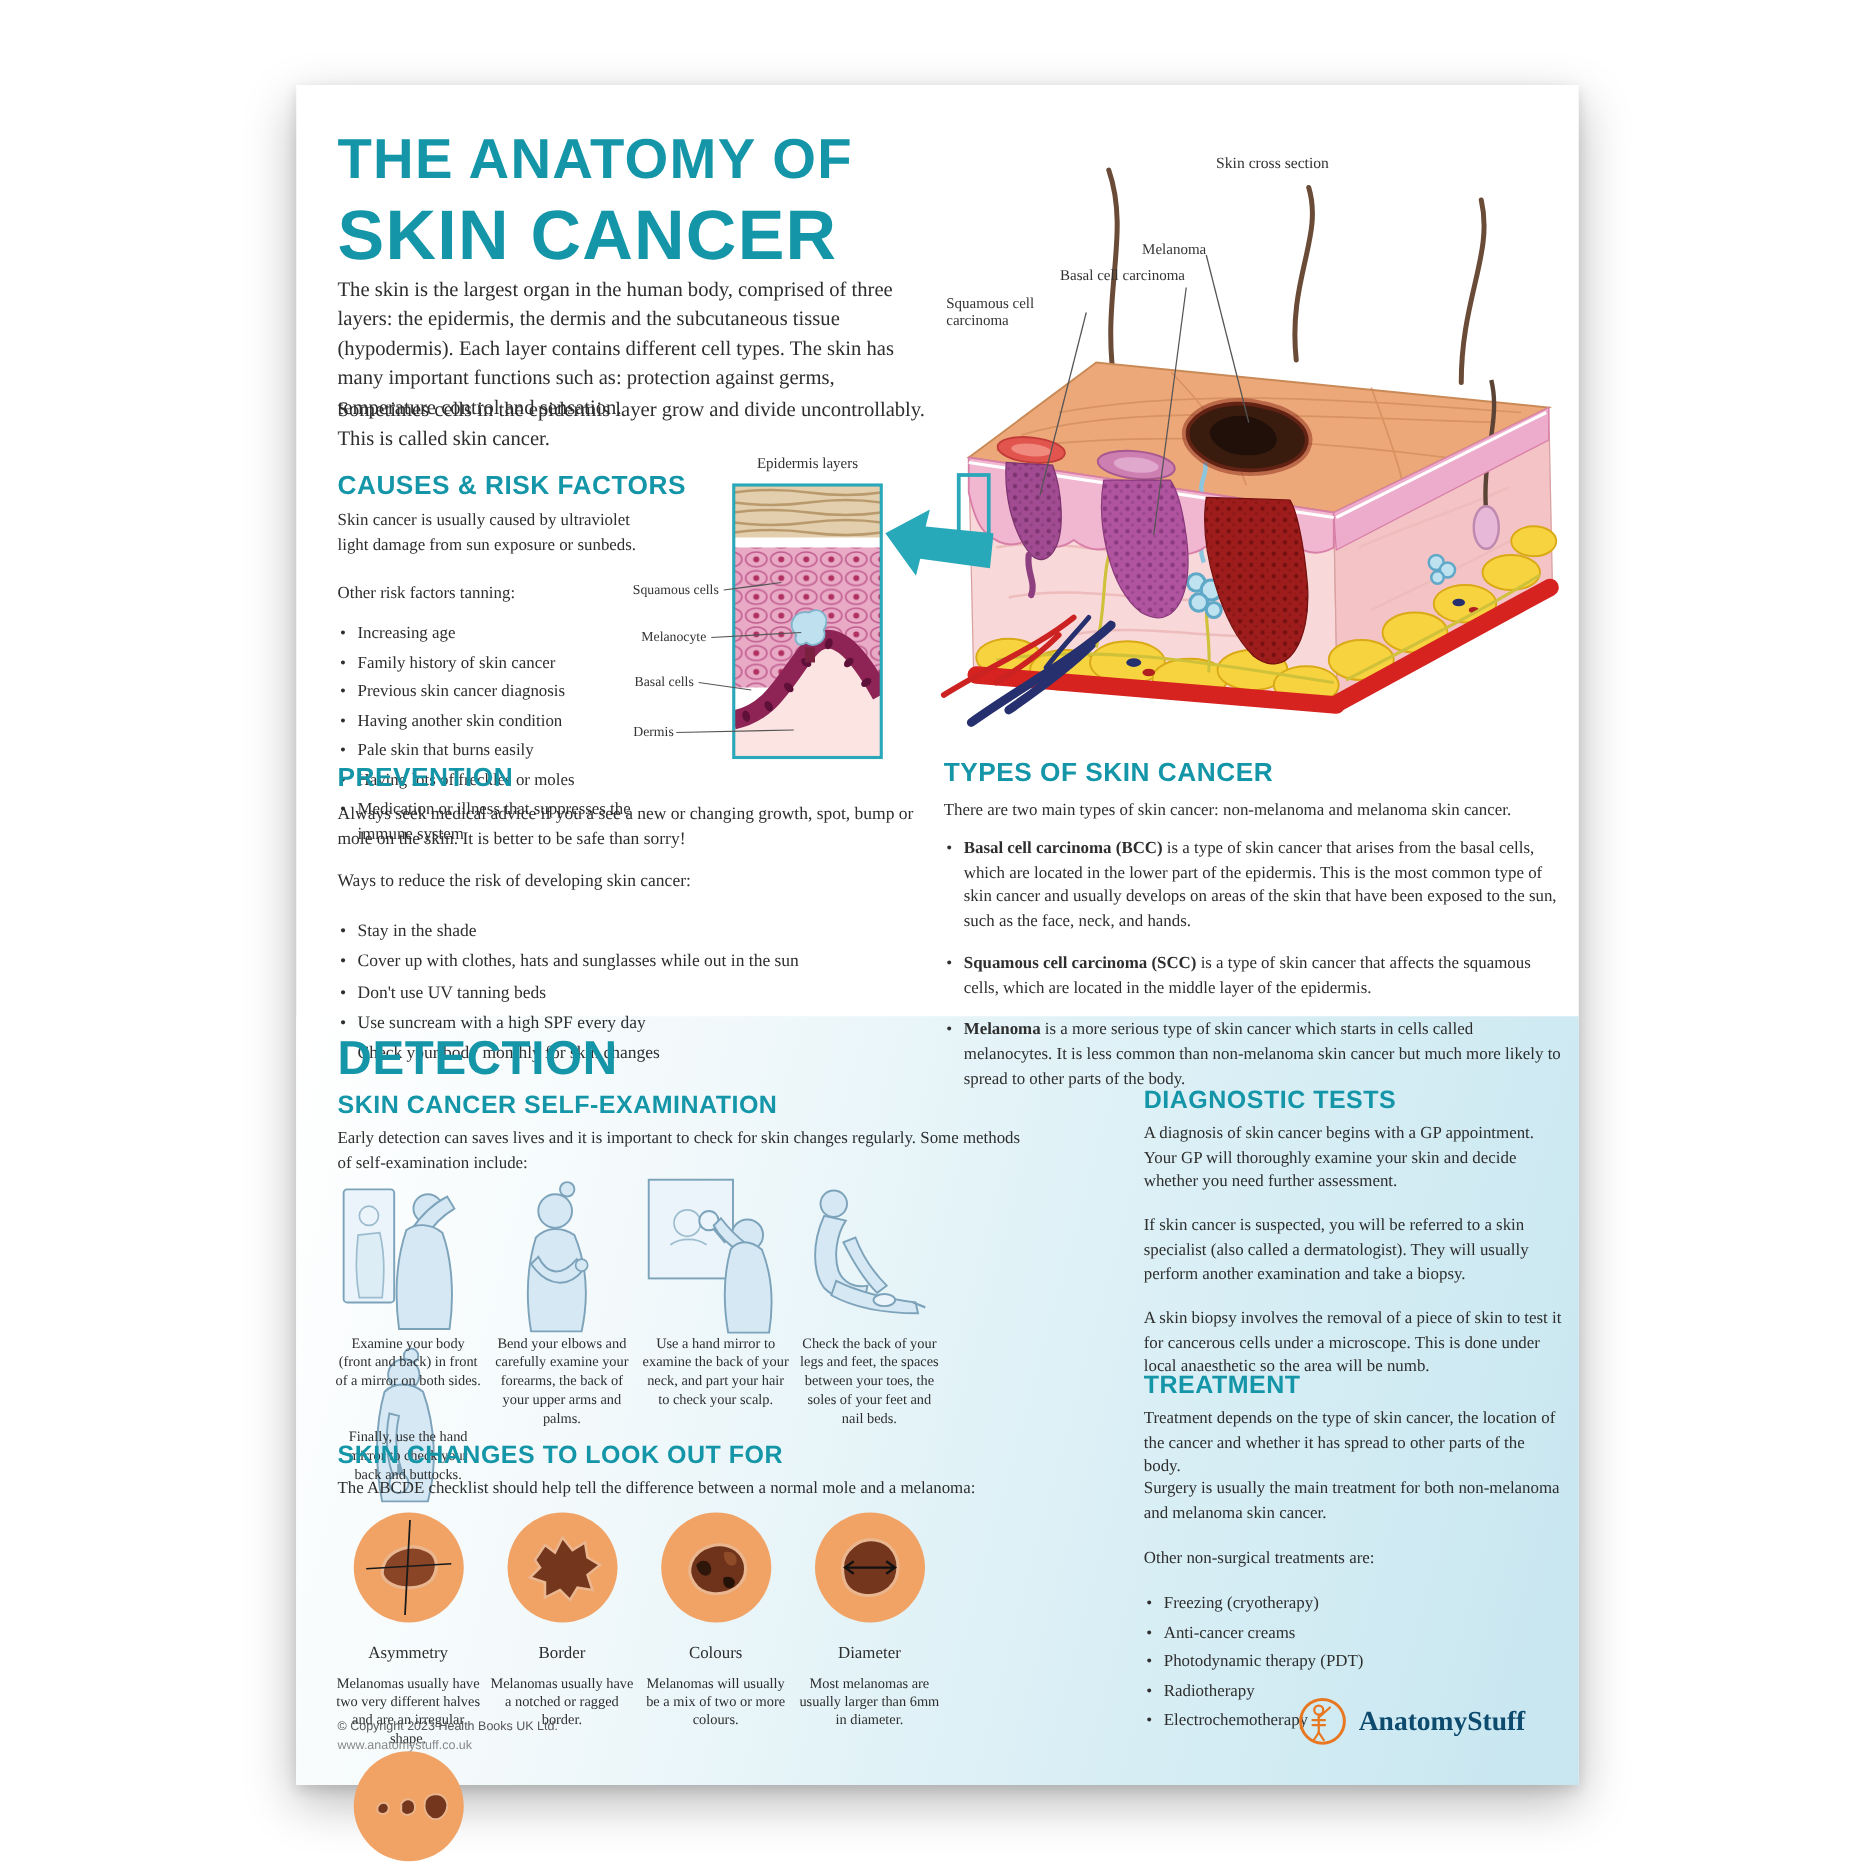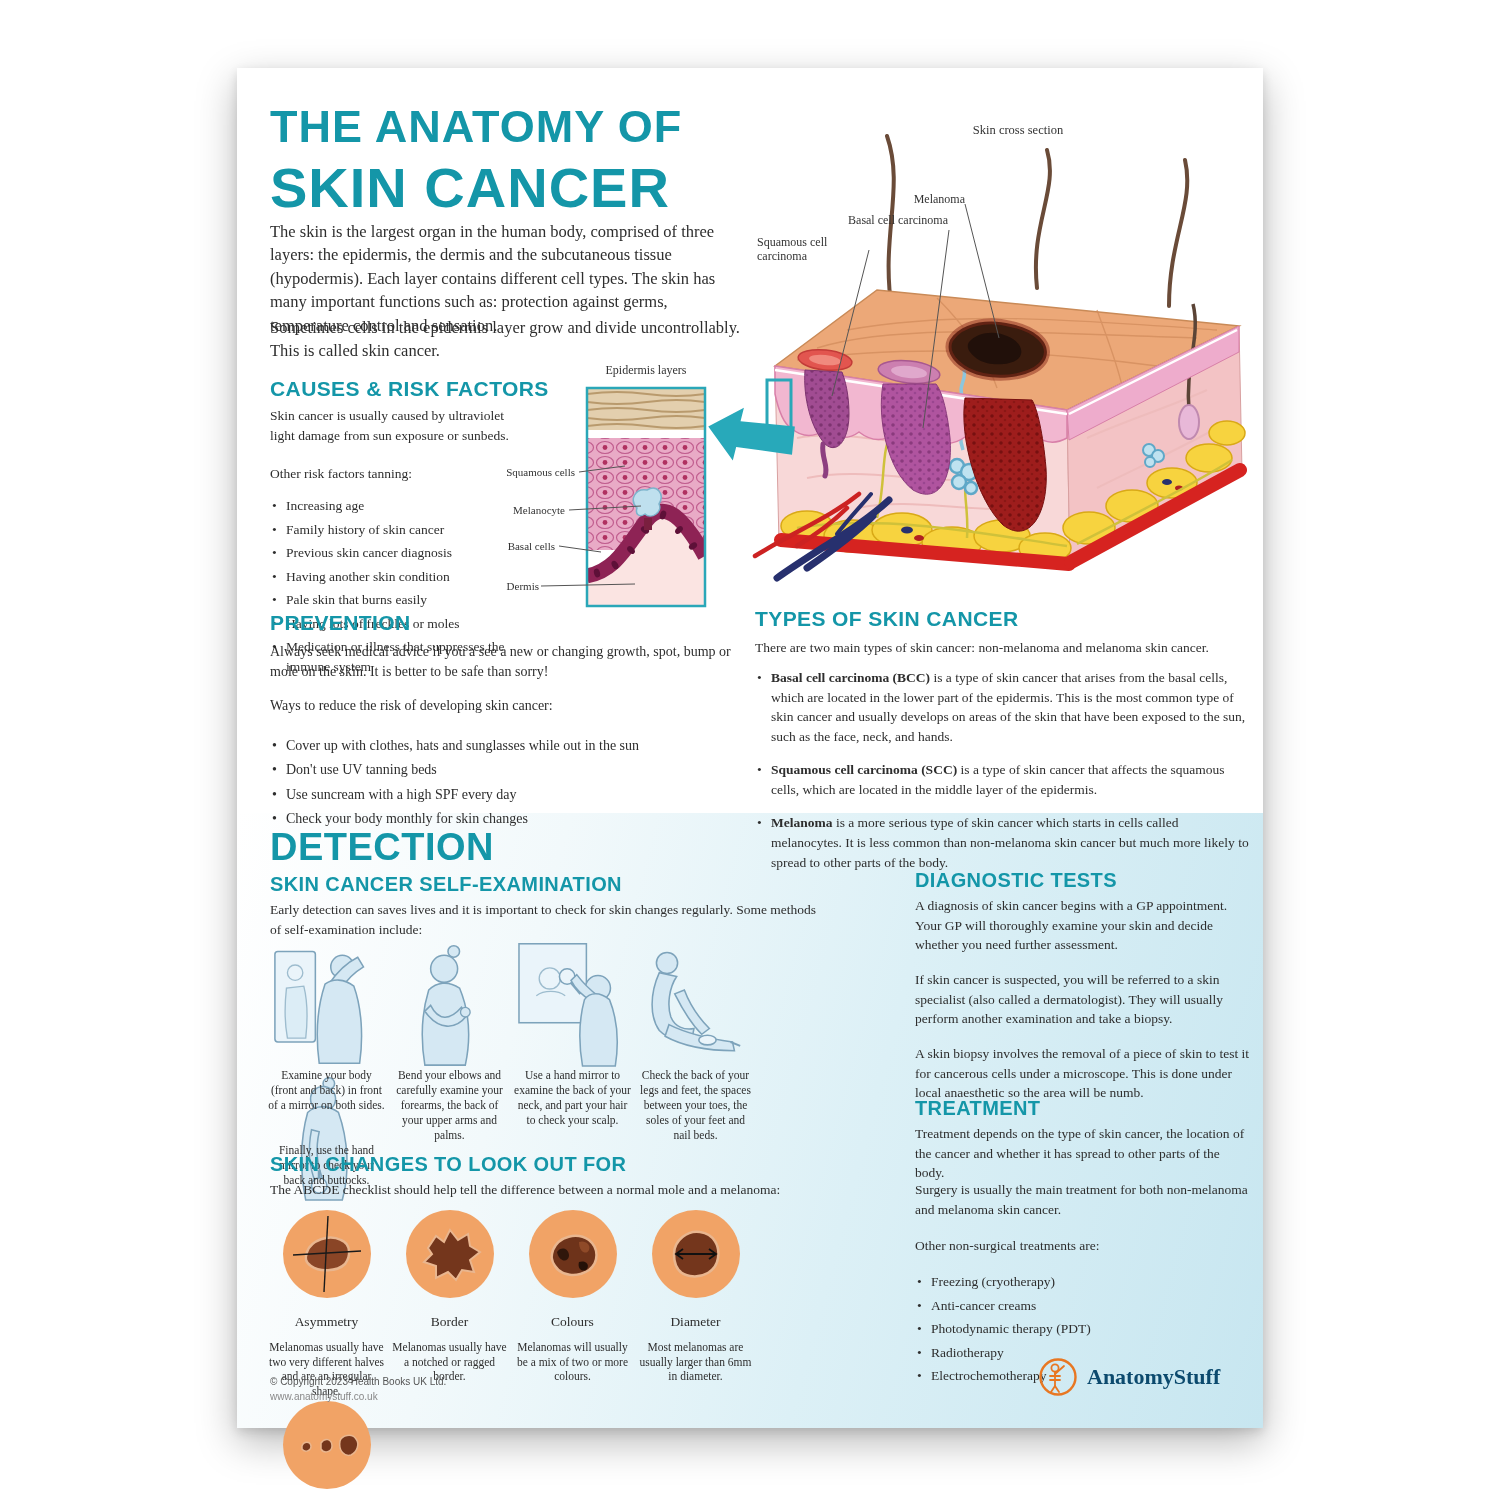--- a/index.html
+++ b/index.html
@@ -265,20 +265,21 @@
   <div class="abs lbl right" style="left:258px;top:512px;width:44px;">Dermis</div>
 
   <svg class="abs" style="left:468px;top:336px;" width="90" height="66" viewBox="0 0 90 66">
     <polygon points="2,33 32,6 32,20 86,12 90,40 34,46 34,60" fill="#28a9ba" transform="rotate(14 45 33)"></polygon>
   </svg>
 
   <div class="abs h2" style="left:33px;top:544px;">PREVENTION</div>
   <div class="abs body14" style="left:33px;top:574px;width:462px;">Always seek medical advice if you a see a new or changing growth, spot, bump or mole on the skin. It is better to be safe than sorry!</div>
   <div class="abs body14" style="left:33px;top:628px;width:462px;">Ways to reduce the risk of developing skin cancer:</div>
   <ul class="abs blt body14" style="left:33px;top:668px;width:470px;">
+    <li>Stay in the shade</li>
     <li>Cover up with clothes, hats and sunglasses while out in the sun</li>
     <li>Don't use UV tanning beds</li>
     <li>Use suncream with a high SPF every day</li>
     <li>Check your body monthly for skin changes</li>
   </ul>
 
   <div class="abs h2" style="left:518px;top:540px;">TYPES OF SKIN CANCER</div>
   <div class="abs body13" style="left:518px;top:570px;width:495px;">There are two main types of skin cancer: non-melanoma and melanoma skin cancer.</div>
   <ul class="abs blt body13" style="left:518px;top:600px;width:495px;">
     <li style="margin-bottom:14px;">

